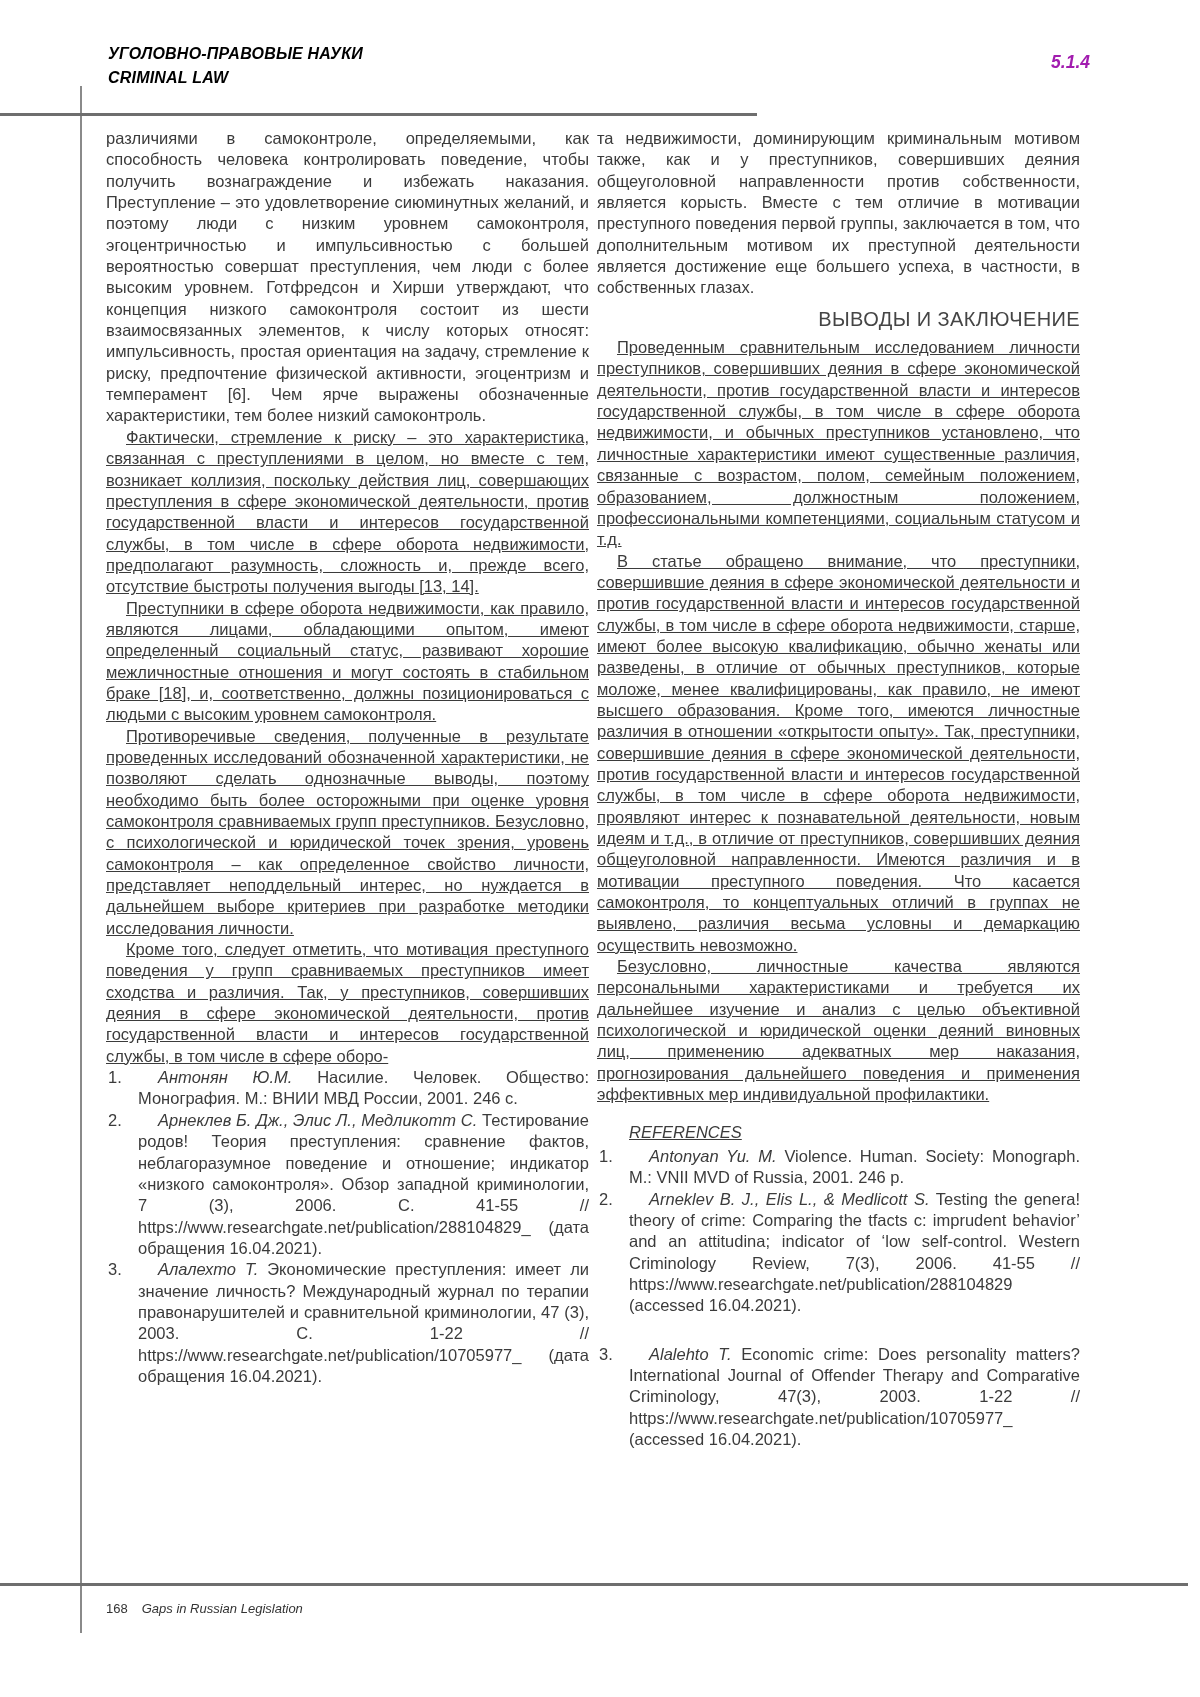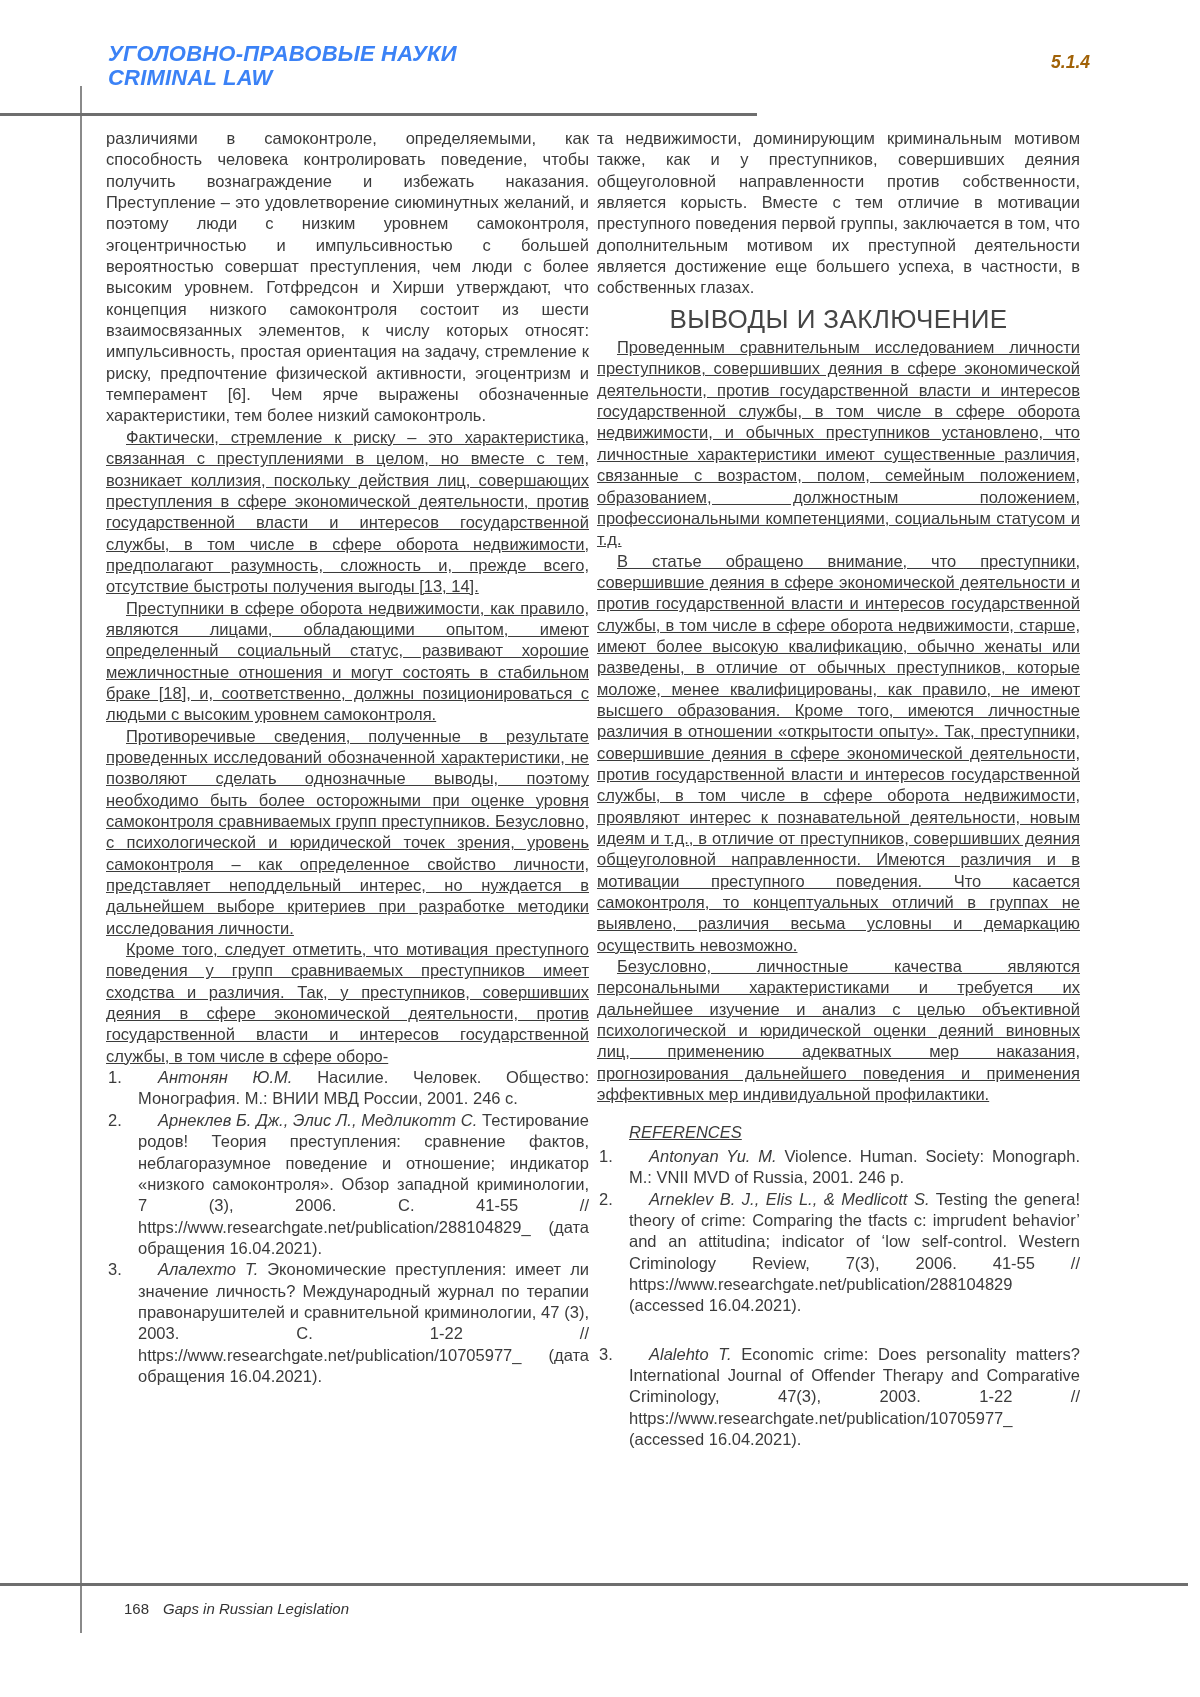--- a/index.html
+++ b/index.html
@@ -19,62 +19,62 @@
     position:absolute; left:0; top:113px;
     width:757px; height:3px; background:#6e6e6e;
   }
   .hline-bottom {
     position:absolute; left:0; top:1583px;
     width:1188px; height:3px; background:#6e6e6e;
   }
   .header-block {
     position:absolute; left:108px; top:42px;
     font-weight:bold; font-style:italic;
-    font-size:22px; line-height:24px; color:#3b82f6;
+    font-size:16px; line-height:24px; color:#000000;
     letter-spacing:0.2px;
   }
   .section-num {
     position:absolute; top:52px; right:110px;
     font-weight:bold; font-style:italic;
-    font-size:17.5px; color:#a16207;
+    font-size:17.5px; color:#a21caf;
   }
   .content {
     position:absolute; left:106px; top:128px; width:990px;
     display:flex; gap:8px;
   }
   .col {
     width:483px;
     font-size:16.5px; line-height:21.35px;
     text-align:justify;
     hyphens:auto;
   }
   .col p { margin:0; }
   .col p.indent { text-indent:20px;text-decoration:underline; }
   .section-heading {
-    font-size:26px; font-weight:400;
+    font-size:20px; font-weight:400;
     letter-spacing:0.4px; color:#454545;
     margin:10px 0 7px 0;
-    text-align:center;
+    text-align:right;
   }
   .lit-heading {
     font-style:italic; text-decoration:underline;
     margin:17px 0 2px 32px;
     font-size:16.5px; text-align:left;
   }
   .ref-list { margin:0; }
   .ref-item {
     position:relative; padding-left:32px;
     overflow-wrap:anywhere;
   }
   .ref-item .num { position:absolute; left:2px; }
   .ref-item .authors { font-style:italic;margin-left:20px; }
   .ref-item.gap-above { margin-top:27px; }
   .footer {
-    position:absolute; left:124px; top:1597px; width:992px;
-    font-size:15px; line-height:23px; color:#333333;
+    position:absolute; left:106px; top:1597px; width:992px;
+    font-size:13px; line-height:23px; color:#333333;
     display:flex;
   }
   .footer .f-left { width:340px; display:flex; gap:14px; }
   .footer .f-center { flex:1; text-align:center; font-style:italic; }
   .footer .f-right { width:340px; text-align:right; font-style:italic; }
   .it { font-style:italic; }
 </style>
 </head>
 <body>
 

